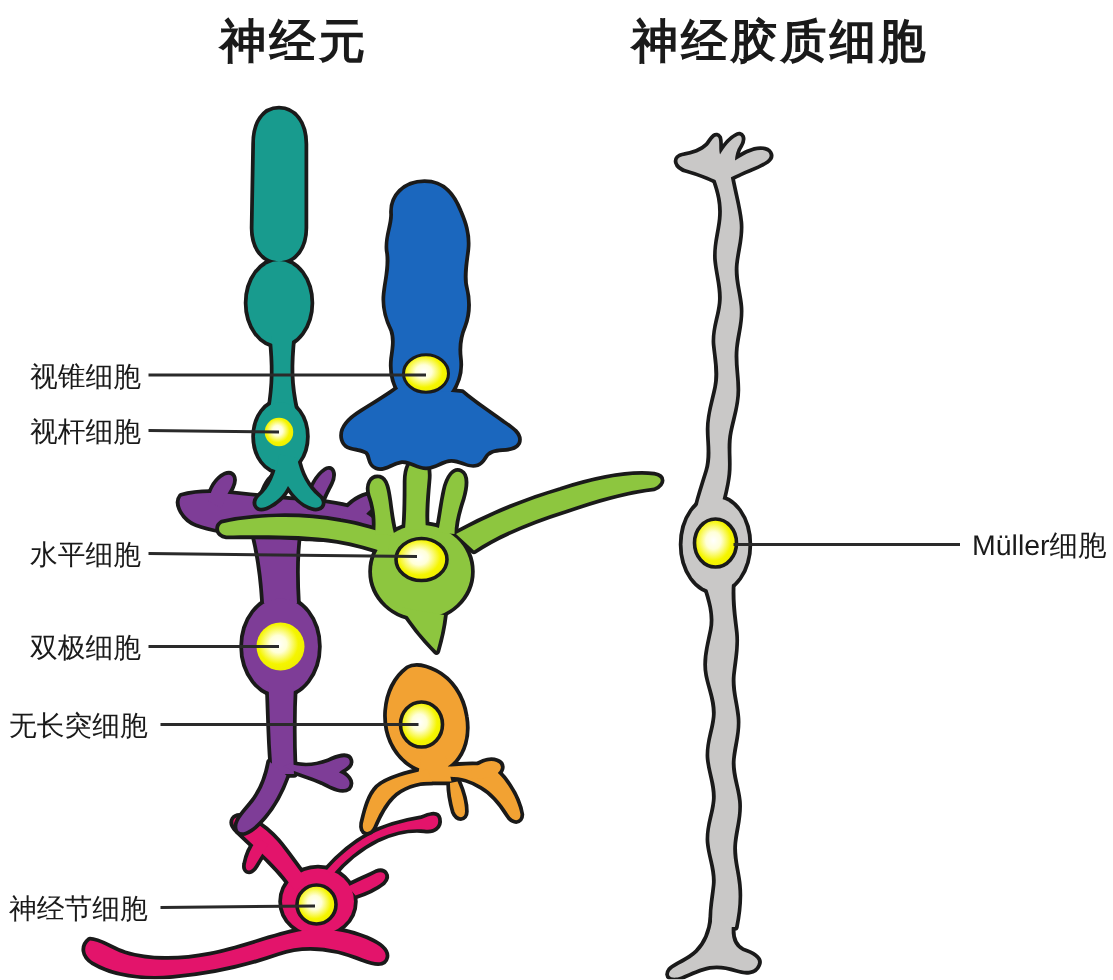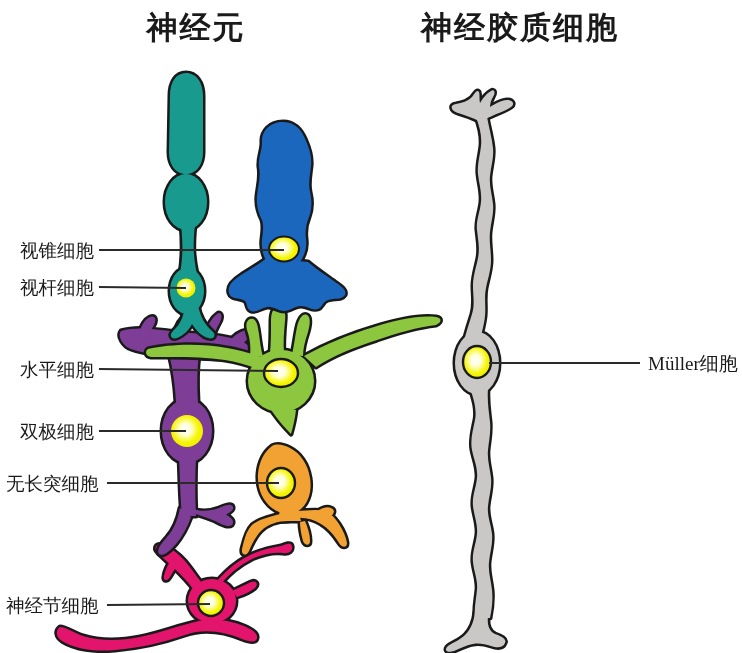--- a/index.html
+++ b/index.html
@@ -1,17 +1,17 @@
 <!DOCTYPE html>
 <html><head>
 <meta charset="utf-8">
 <style>
   html,body{margin:0;padding:0;background:#ffffff;}
   .stage{position:relative;width:742px;height:653px;background:#ffffff;overflow:hidden;
-         font-family:Liberation Serif, serif;}
+         font-family:Liberation Sans, sans-serif;}
   svg{display:block;}
   text{fill:#1a1a1a;}
   .title{font-size:31px;font-weight:600;letter-spacing:2px;}
   .lbl{font-size:18.5px;}
   .lbl-muller{font-size:19px;}
 </style>
 </head>
 <body>
 
 <div class="stage">

